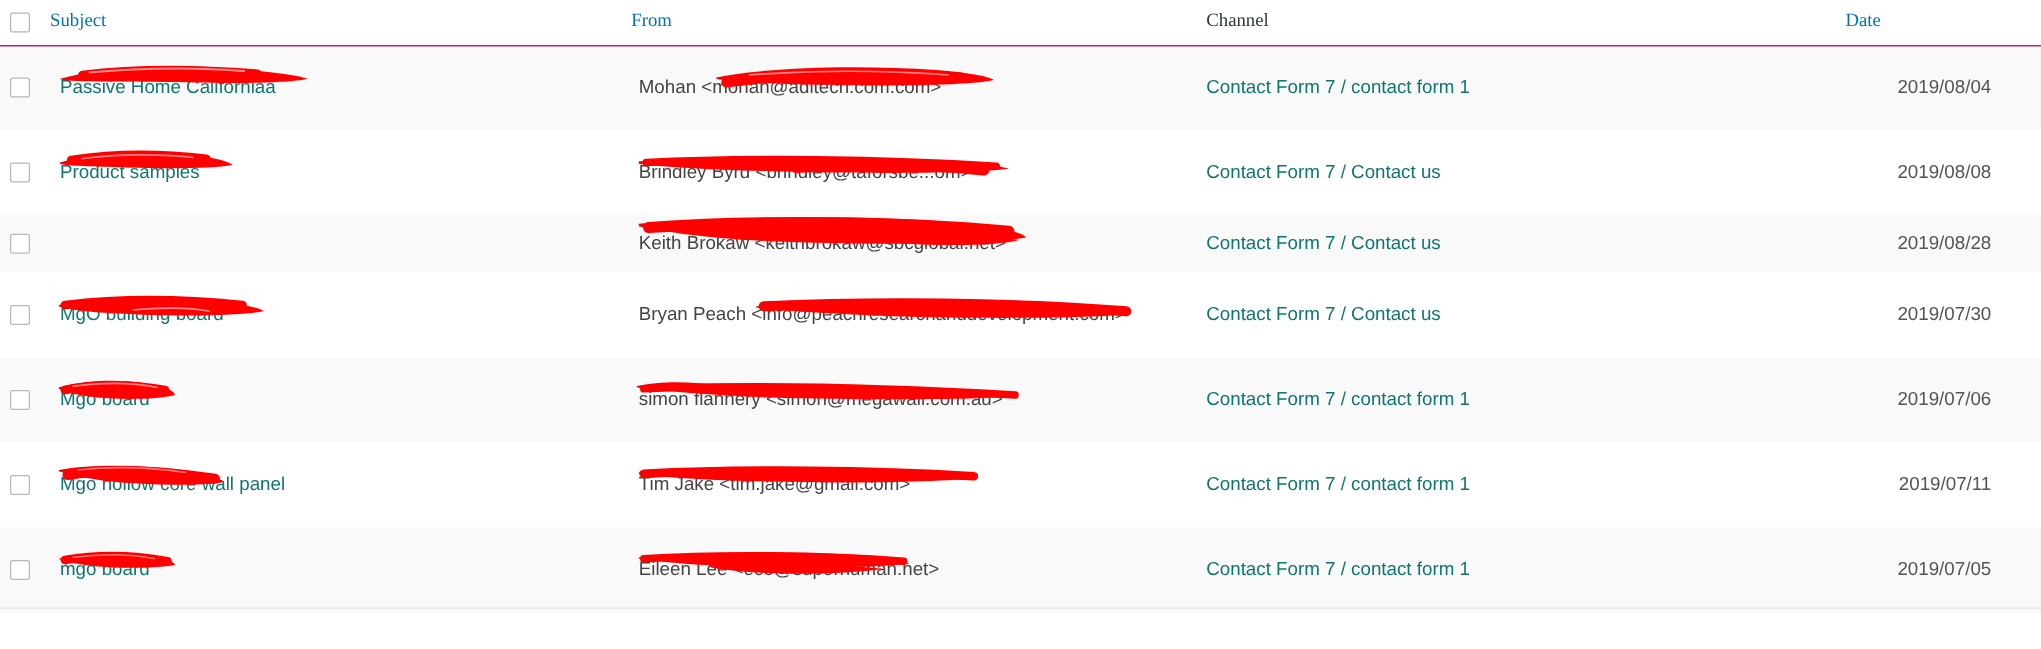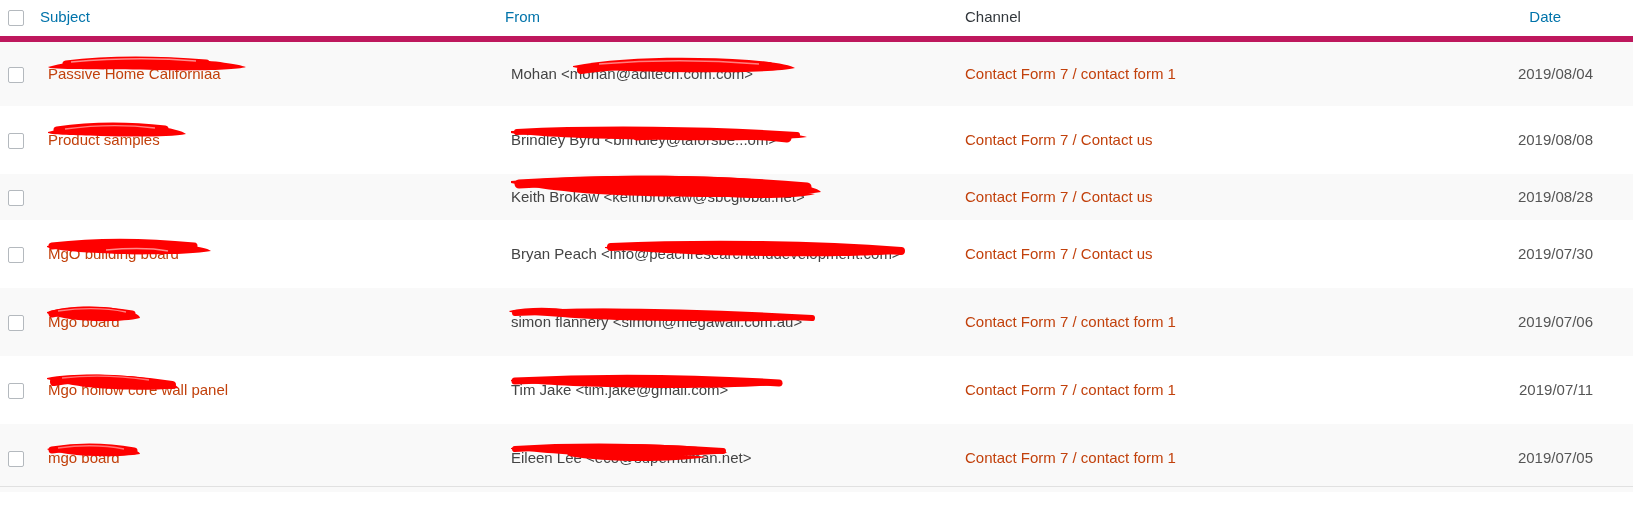--- a/index.html
+++ b/index.html
@@ -32,32 +32,33 @@
   
   thead tr {
     background: #ffffff;
   }
   thead th {
     text-align: left;
     font-weight: normal;
     font-size: 15px;
     padding: 8px 0 10px 0;
     vertical-align: top;
-    border-bottom: 6px solid #be185d;
+    border-bottom: 1px solid #be185d;
     line-height: 18px;
+    font-family: Liberation Serif, serif;
   }
   th.th-link {
     color: #0073aa;
   }
   th.th-plain {
     color: #32373c;
   }
   th.th-date {
     color: #0073aa;
-    text-align: right;
+    text-align: center;
     padding-right: 72px;
   }
   th.th-cb {
     padding-left: 8px;
   }
 
   
   tbody tr.row-odd  { background: #f9f9f9; }
   tbody tr.row-even { background: #ffffff; }
 
@@ -103,21 +104,21 @@
     box-sizing: border-box;
     border: 1px solid #b4b9be;
     background: #ffffff;
     border-radius: 2px;
     vertical-align: middle;
     cursor: pointer;
   }
 
   
   .link {
-    color: #c2410c;
+    color: #0f766e;
     text-decoration: none;
     cursor: pointer;
   }
 
   .subject-text {
     position: relative;
     display: inline-block;
     white-space: nowrap;
   }
   .from-text {

